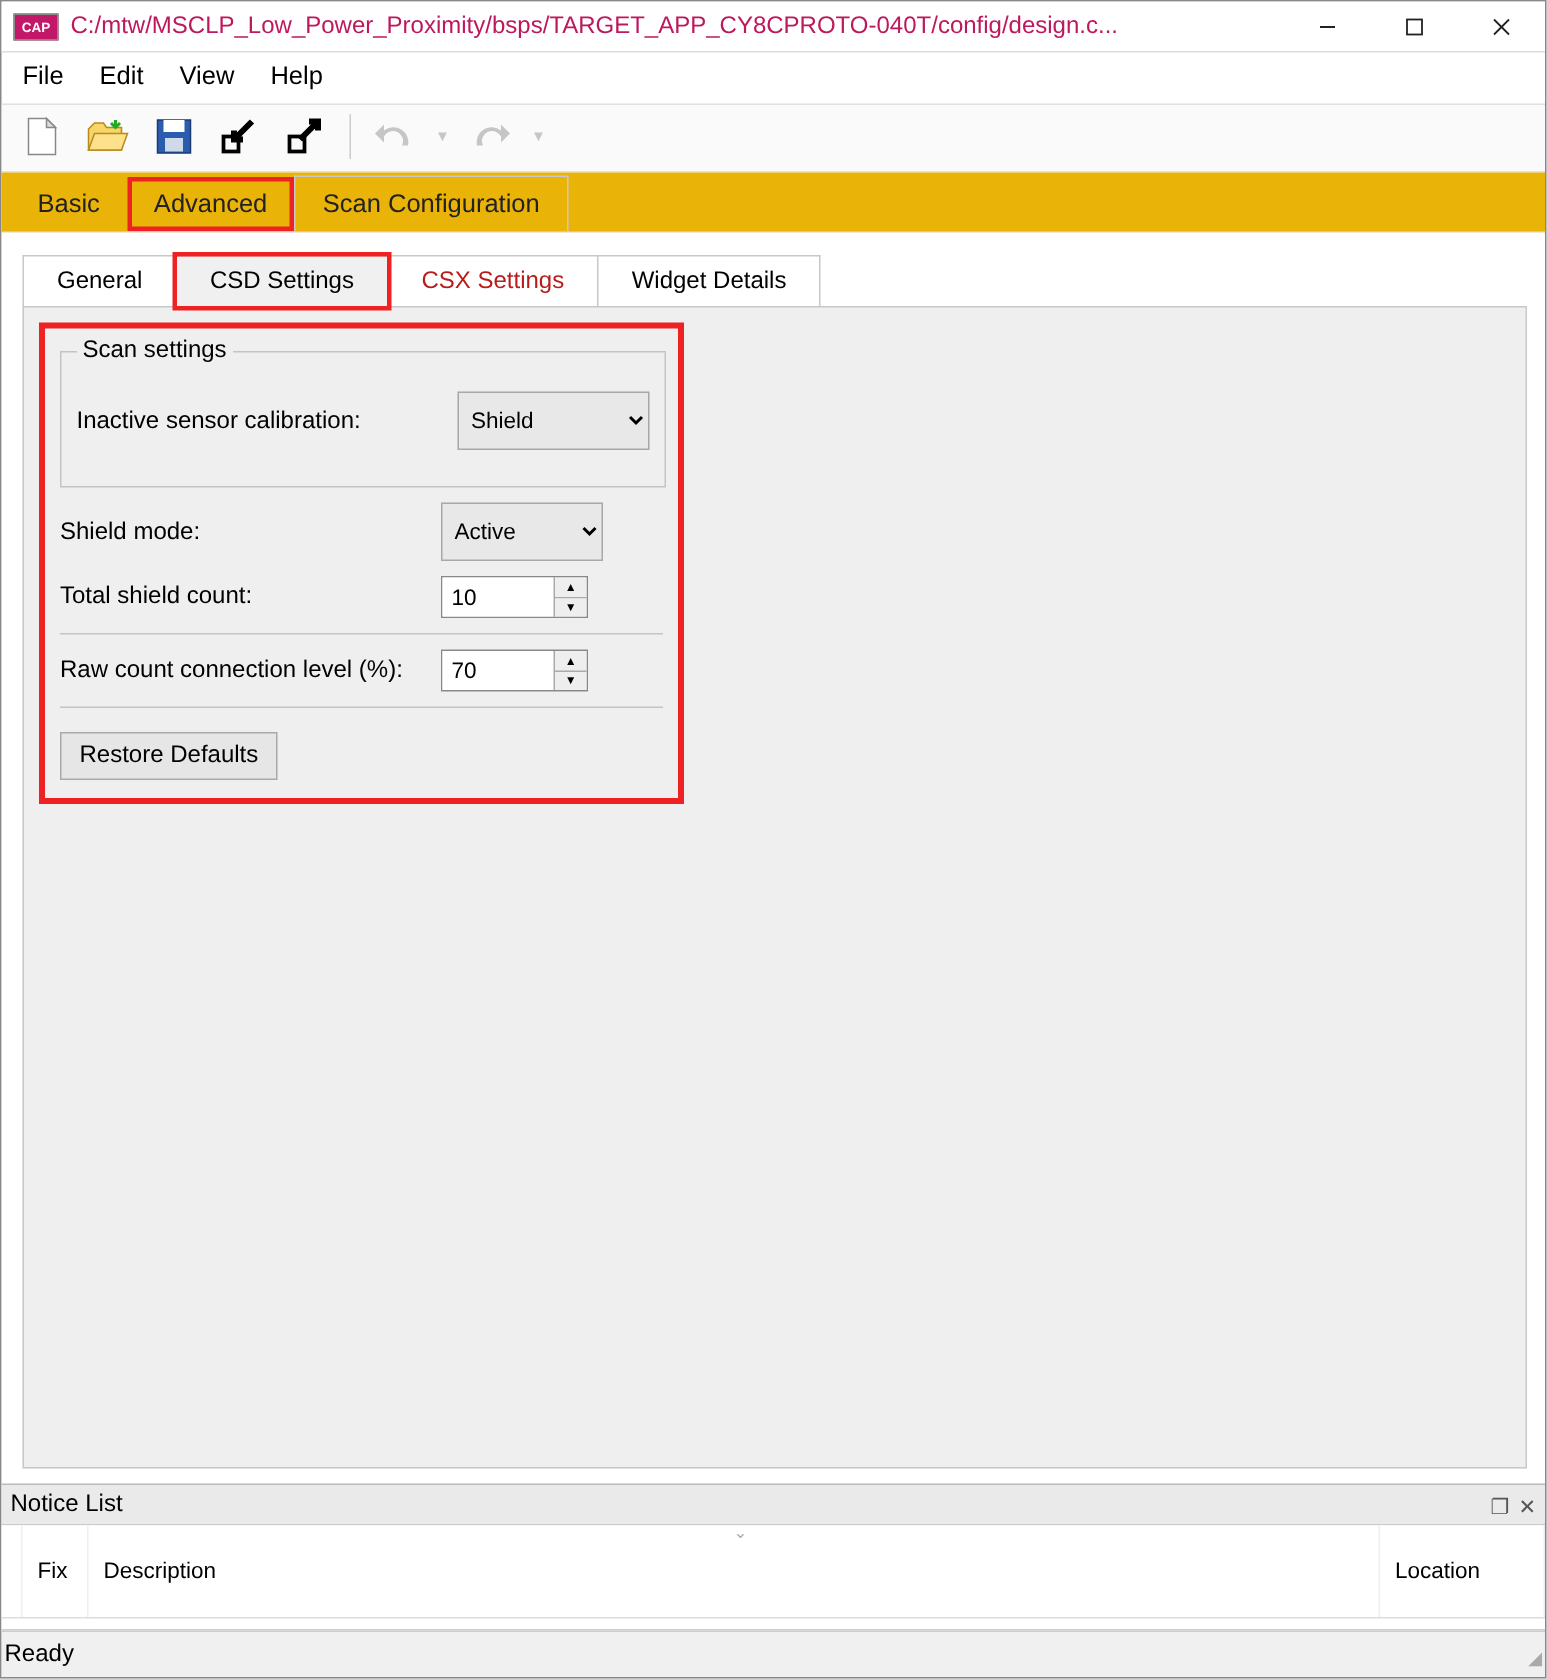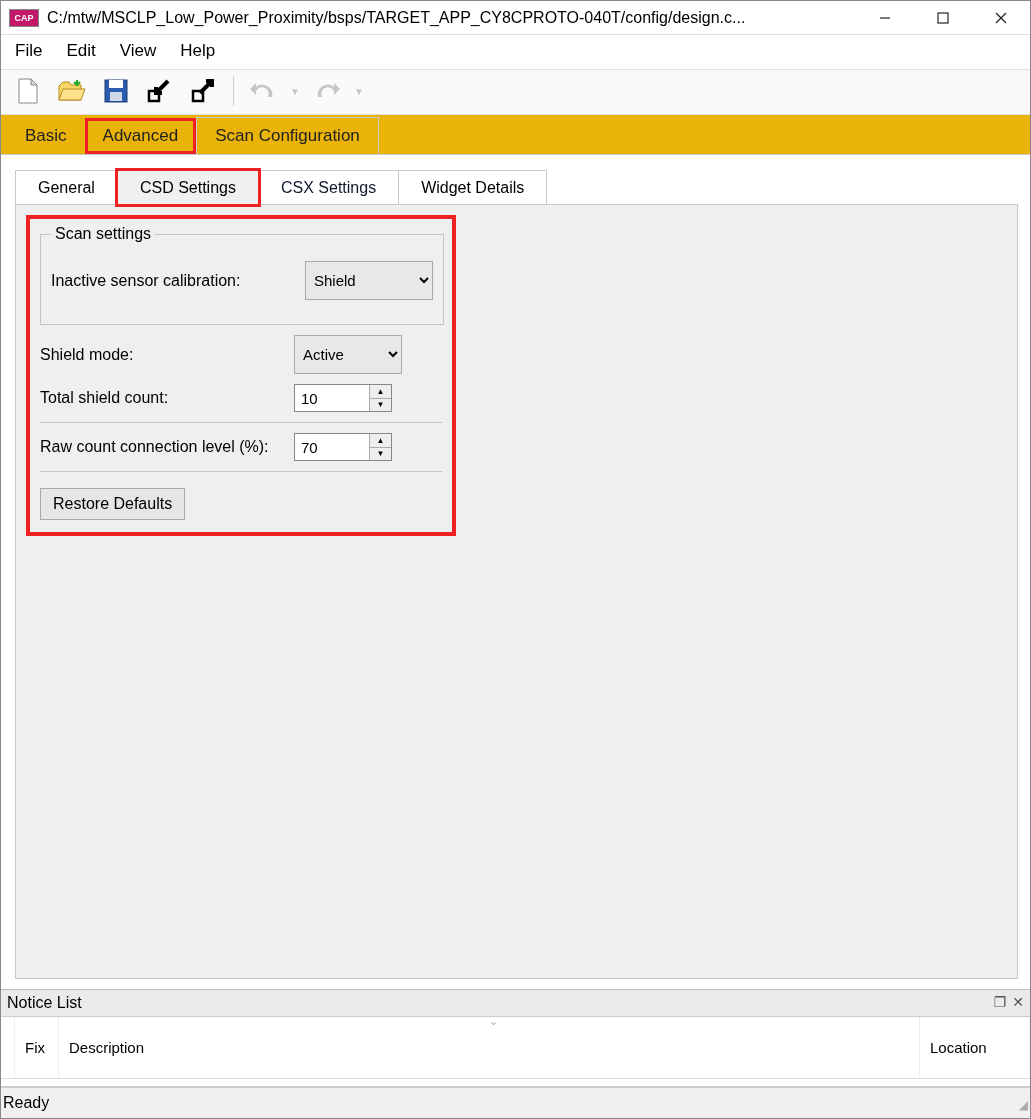--- a/index.html
+++ b/index.html
@@ -28,21 +28,21 @@
   .titlebar .app-icon {
     width: 30px; height: 18px; margin: 0 8px;
     background: #c2186a;
     display:flex;align-items:center;justify-content:center;
     font-size:9px;color:#fff;font-weight:bold;
     border:1px solid #888;
   }
   .titlebar .title-text {
     flex: 1;
     font-size: 16px;
-    color: #000000;
+    color: #be185d;
     white-space: nowrap;
     overflow: hidden;
     text-overflow: ellipsis;
   }
   .win-btns { display: flex; }
   .win-btn {
     width: 58px; height: 34px;
     display: flex; align-items: center; justify-content: center;
     font-size: 14px;
   }
@@ -105,21 +105,21 @@
     margin-right: -1px;
     background: #f0f0f0;
     position: relative;
     top: 1px;
   }
   .subtab.active {
     background: #f0f0f0;
     z-index: 2;
   }
   .subtab.inactive1 { background:#fff; border-bottom:none;}
-  .subtab.disabled { color: #0f172a; background:#fff; }
+  .subtab.disabled { color: #b91c1c; background:#fff; }
   .subtab.other { background:#fff; }
   .highlight-red-subtab { outline: 3px solid #e22; outline-offset:-1px; }
   
   .settings-panel {
     flex:1;
     border: 1px solid #c8c8c8;
     background: #efefef;
     padding: 10px;
     position: relative;
     overflow:auto;
@@ -186,21 +186,21 @@
     font-size: 16px;
     background: #e6e6e6;
     border: 1px solid #aaa;
   }
   
   .notice-panel {
     border-top: 1px solid #bbb;
     background:#f4f4f4;
   }
   .notice-header {
-    display:flex; align-items:flex-start;
+    display:flex; align-items:flex-end;
     padding: 4px 6px;
     font-size: 16px;
     background:#eaeaea;
     border-bottom:1px solid #ccc;
   }
   .notice-header .title { flex:1; }
   .notice-icons { display:flex; gap:6px; font-size:14px; color:#555;}
   .notice-table {
     min-height: 70px;
     background:#fff;

